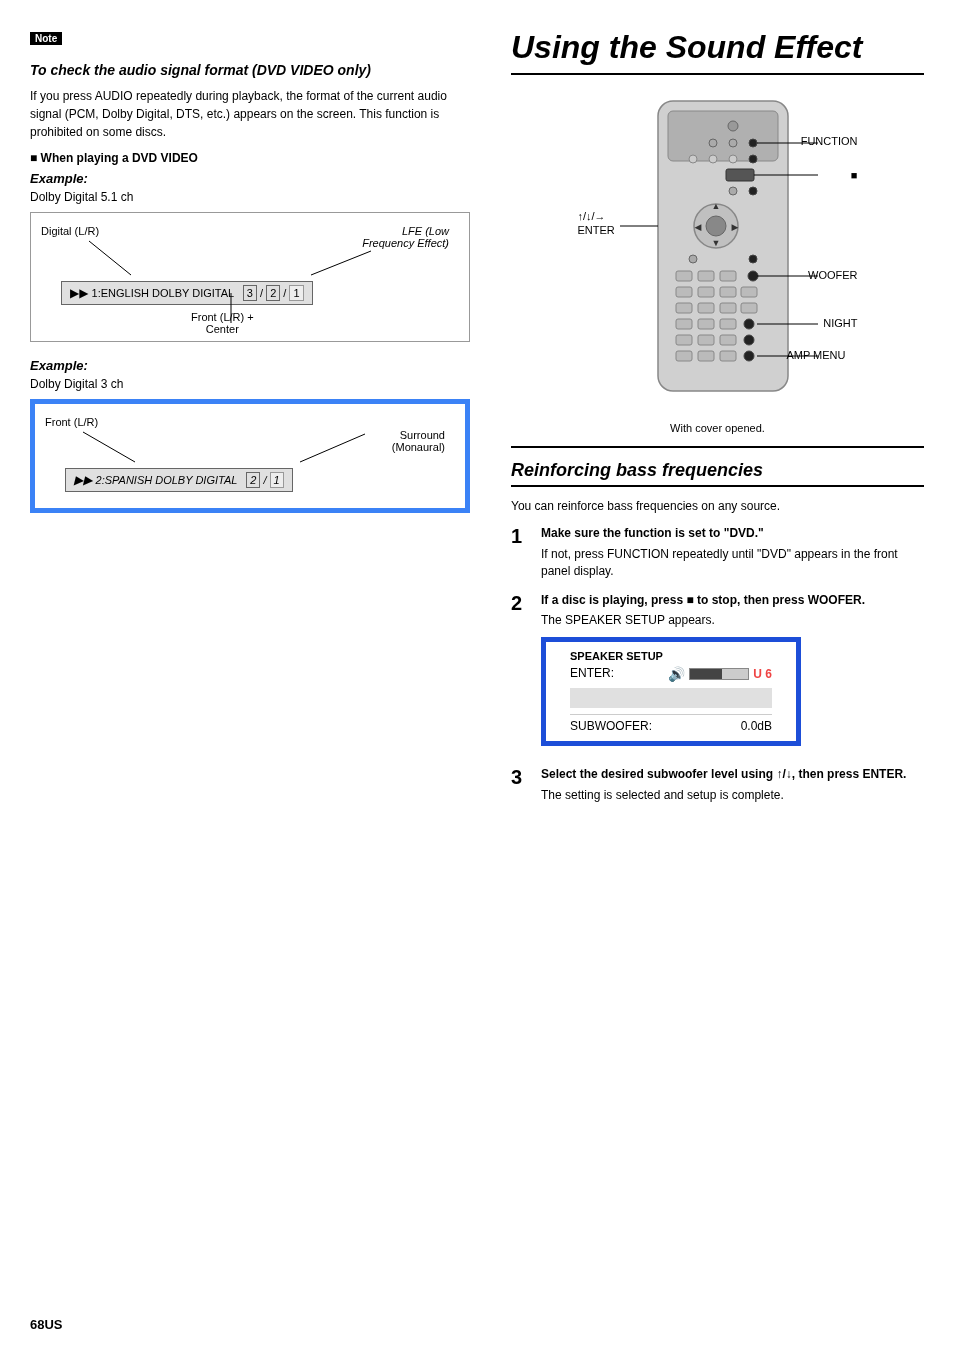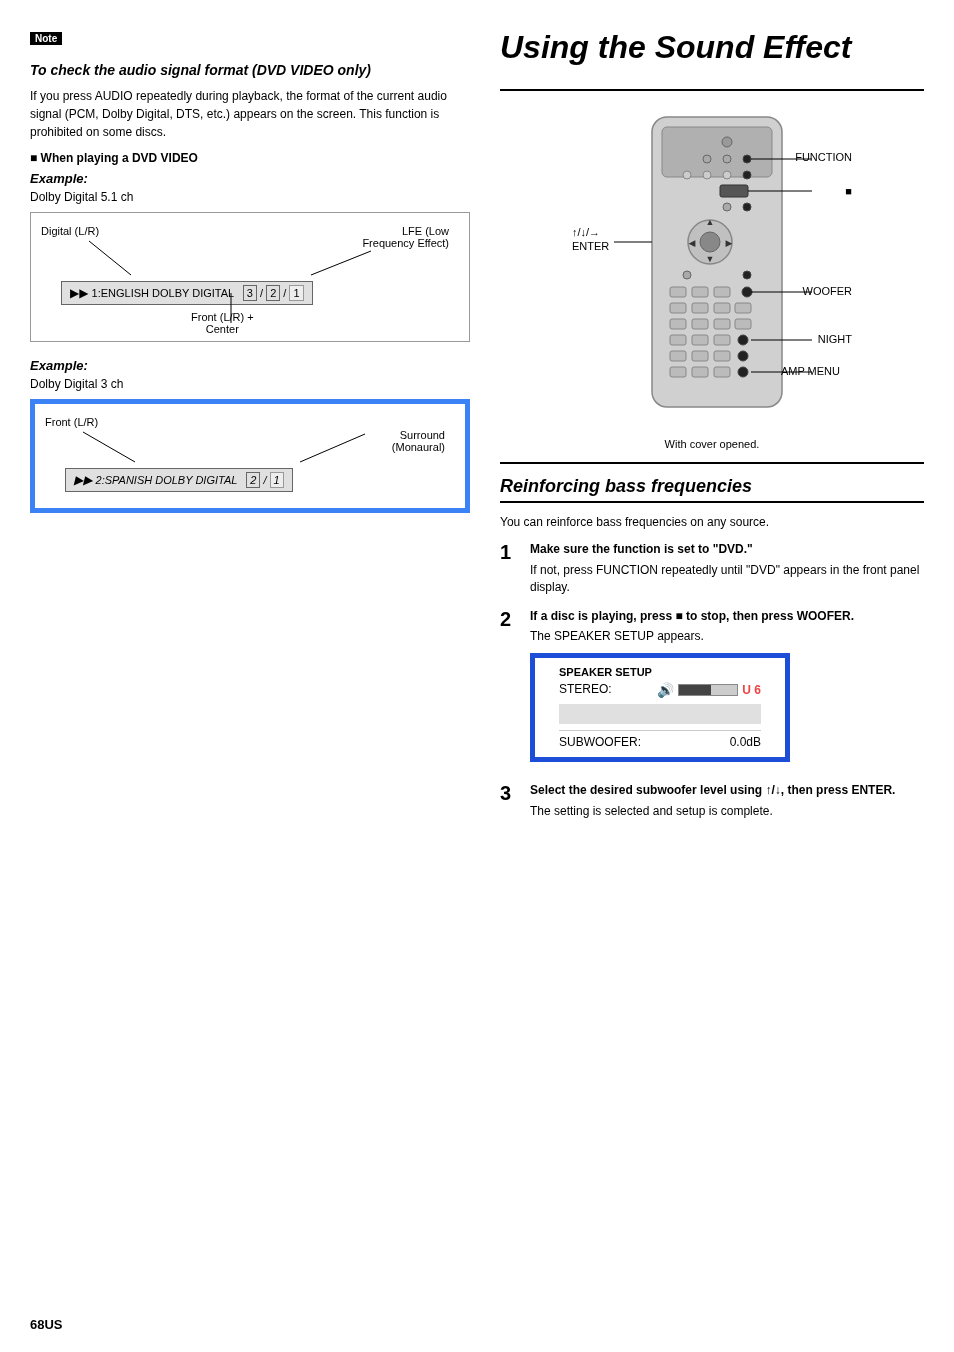--- a/index.html
+++ b/index.html
@@ -101,21 +101,21 @@
       white-space: nowrap;
     }
     
     .main-title {
       font-size: 32px;
       font-weight: bold;
       font-style: italic;
       margin-bottom: 16px;
       line-height: 1.1;
       border-bottom: 2px solid #000;
-      padding-bottom: 24px;
+      padding-bottom: 8px;
     }
     
     .remote-container {
       display: flex;
       justify-content: center;
       margin-bottom: 8px;
       position: relative;
     }
     .remote-svg-wrap {
       position: relative;
@@ -228,40 +228,40 @@
     }
     .diag-inner {
       position: absolute;
       width: 100%;
       height: 100%;
     }
   </style>
 </head>
 <body>
 
-<div class="page" style="position:relative;">
+<div class="page" style="position:relative;gap:11px;">
 
   <div class="left-col">
 
     <div class="note-box">
       <span class="note-label">Note</span>
     </div>
 
     <div class="section-heading">To check the audio signal format (DVD VIDEO only)</div>
     <div class="section-body">If you press AUDIO repeatedly during playback, the format of the current audio signal (PCM, Dolby Digital, DTS, etc.) appears on the screen. This function is prohibited on some discs.</div>
     <div class="sub-heading">■ When playing a DVD VIDEO</div>
 
     <div class="example-heading">Example:</div>
     <div class="example-label">Dolby Digital 5.1 ch</div>
 
     <div class="diag1-wrap">
       <div class="diag-inner">
 
         <span class="diagram-label" style="left:10px; top:12px; font-size:11px;">Digital (L/R)</span>
-        <span class="diagram-label" style="right:20px; top:12px; font-size:11px; text-align:right;">LFE (Low<br>Frequency Effect)</span>
+        <span class="diagram-label" style="right:20px; top:12px; font-size:11px; text-align:right;font-style:italic;">LFE (Low<br>Frequency Effect)</span>
 
         <svg style="position:absolute;top:0;left:0;width:100%;height:100%;" xmlns="http://www.w3.org/2000/svg">
 
           <line x1="58" y1="28" x2="100" y2="62" stroke="#000" stroke-width="1"></line>
 
           <line x1="340" y1="38" x2="280" y2="62" stroke="#000" stroke-width="1"></line>
         </svg>
 
         <div style="position:absolute; left:30px; top:58px; right:20px;">
           <div class="cd-track">
@@ -421,21 +421,21 @@
 
         <div class="step-item">
           <div class="step-num">2</div>
           <div class="step-content">
             <div class="step-title">If a disc is playing, press ■ to stop, then press WOOFER.</div>
             <div class="step-desc">The SPEAKER SETUP appears.</div>
             
             <div class="speaker-box">
               <div style="font-size:11px; font-weight:bold; margin-bottom:4px;">SPEAKER SETUP</div>
               <div class="speaker-row">
-                <span>STEREO:</span>
+                <span>ENTER:</span>
                 <div class="speaker-level-bar">
 
                   <span style="font-size:14px;">🔊</span>
                   <div class="level-bar">
                     <div class="level-fill"></div>
                   </div>
 
                   <span style="font-size:12px; font-weight:bold; color:#ef4444;">U 6</span>
                 </div>
               </div>

